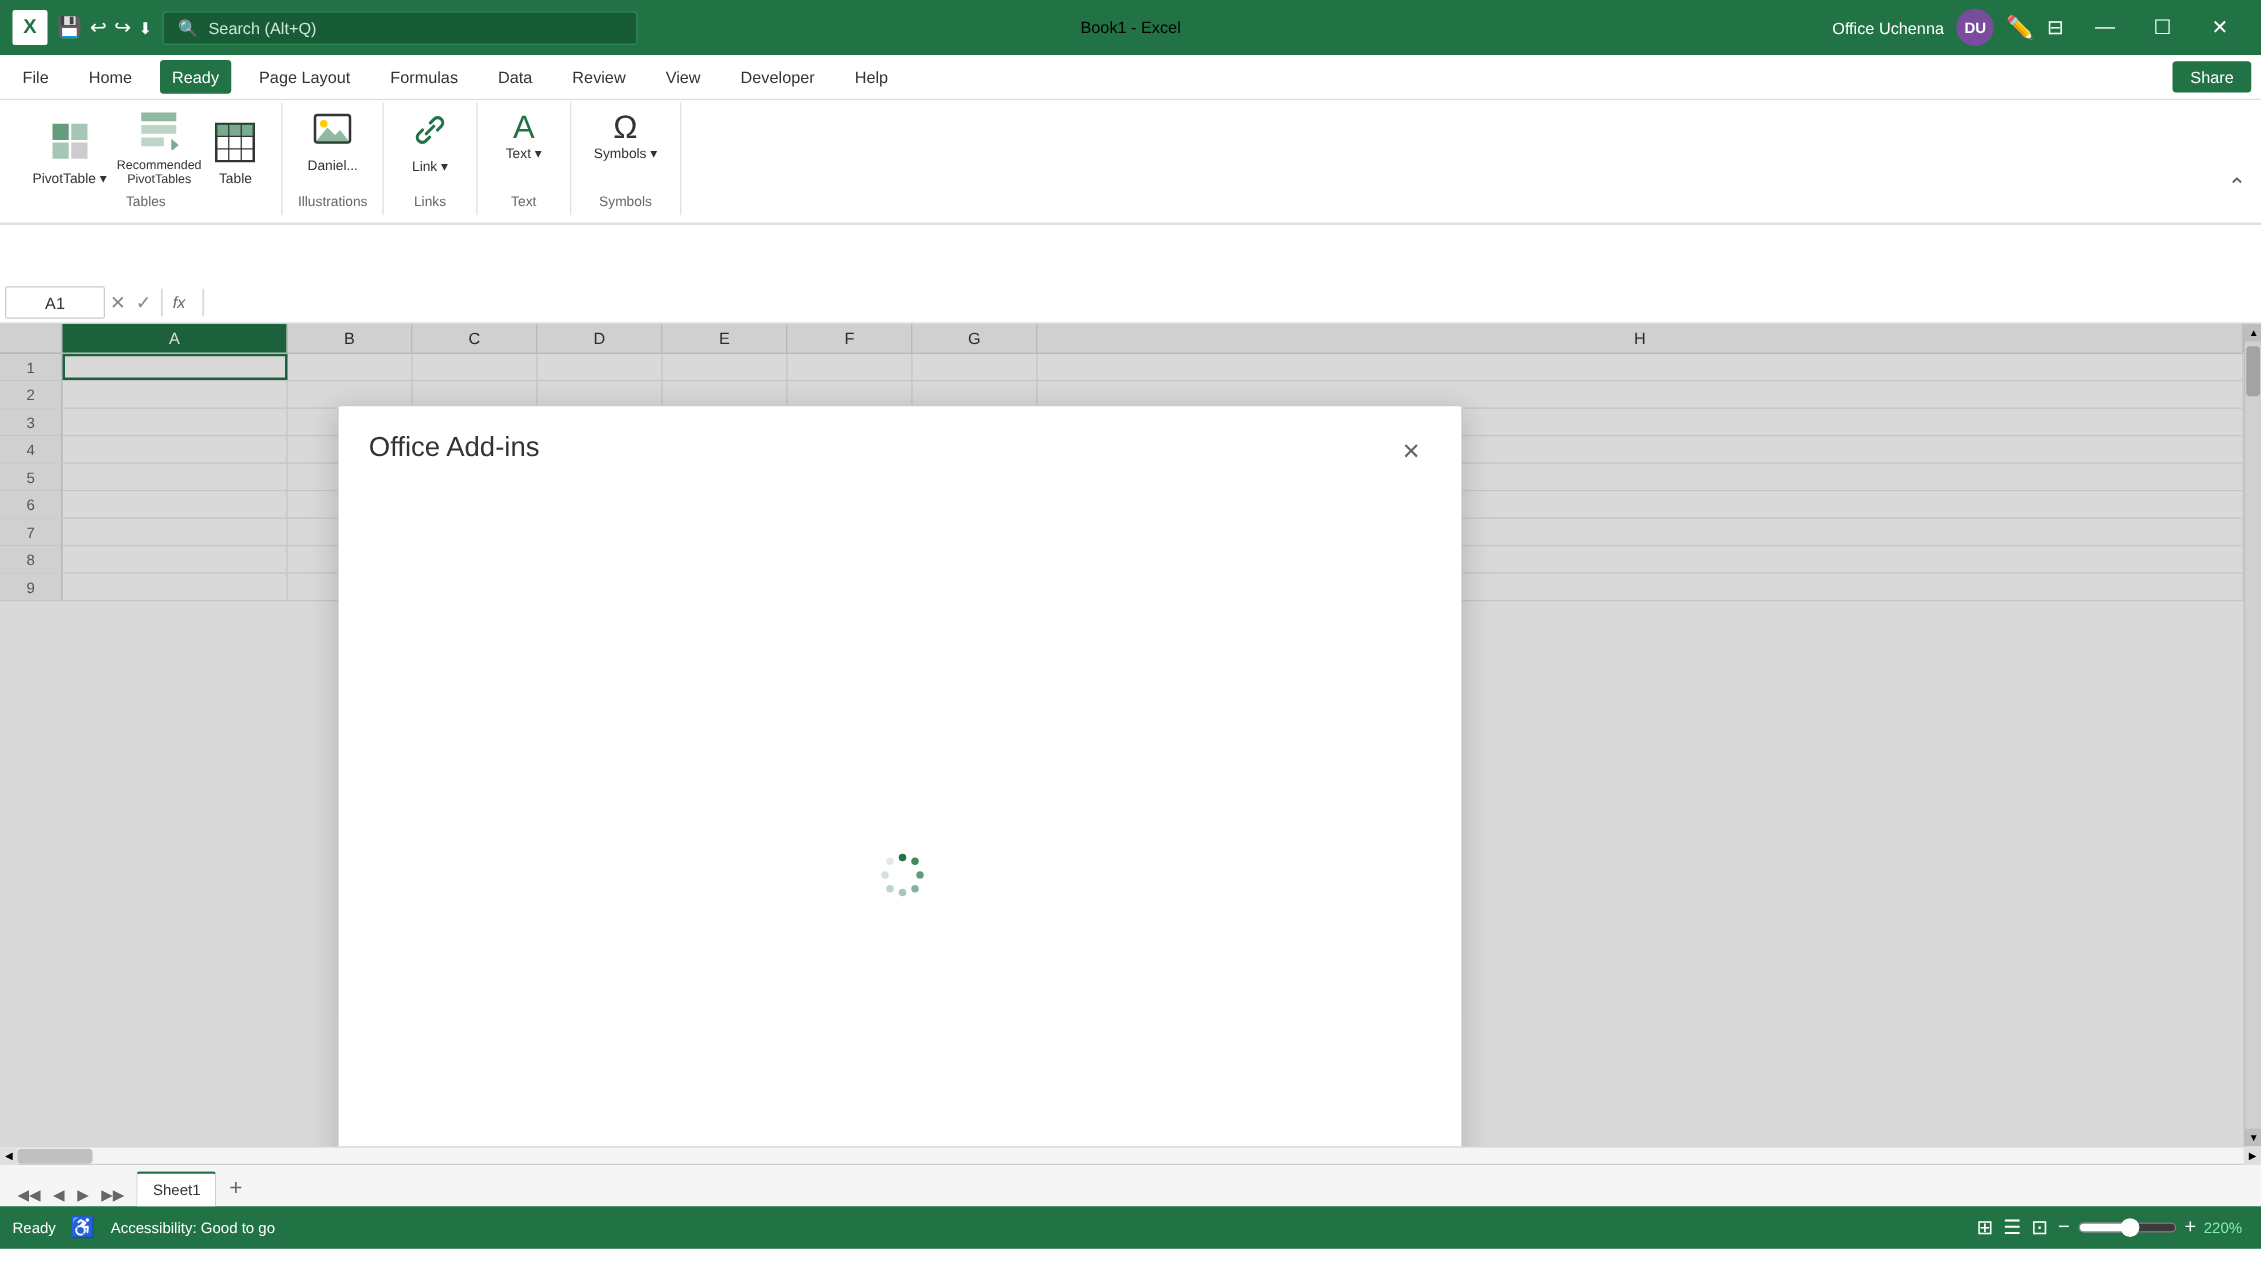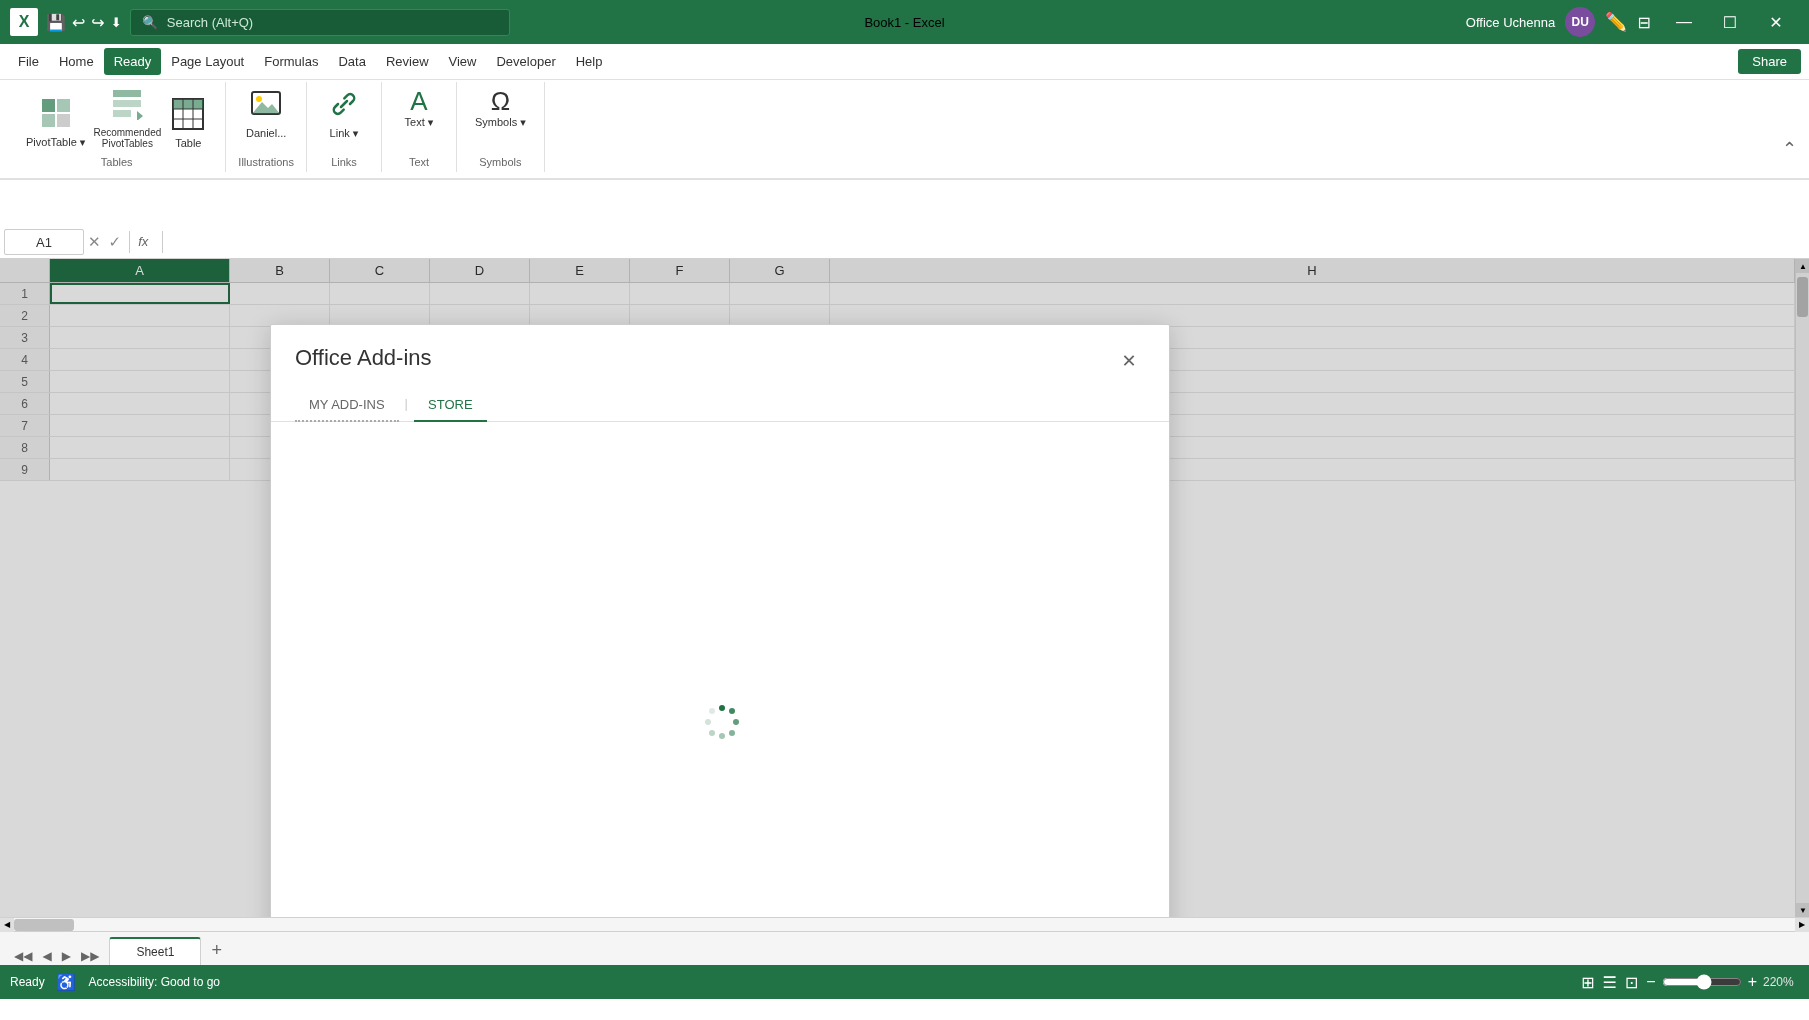--- a/index.html
+++ b/index.html
@@ -66,21 +66,21 @@
     }
 
     
     .menu-bar {
       background: #fff;
       height: 36px;
       display: flex;
       align-items: center;
       padding: 0 8px;
       border-bottom: 1px solid #e0e0e0;
-      gap: 0;
+      gap: 12px;
     }
     .menu-item {
       padding: 6px 10px;
       font-size: 13px;
       cursor: pointer;
       border-radius: 3px;
       color: #333;
     }
     .menu-item.active { background: #217346; color: #fff; }
     .menu-share {
@@ -210,21 +210,21 @@
     .sheet-tabs-bar {
       height: 34px;
       background: #f5f5f5;
       border-top: 1px solid #d0d0d0;
       display: flex;
       align-items: flex-end;
       padding-left: 4px;
       gap: 0;
     }
     .sheet-tab {
-      padding: 6px 26px;
+      padding: 6px 12px;
       font-size: 12px;
       background: #fff;
       border: 1px solid #d0d0d0;
       border-bottom: none;
       cursor: pointer;
       color: #333;
       border-radius: 3px 3px 0 0;
     }
     .sheet-tab.active { background: #fff; font-weight: 500; border-top: 2px solid #217346; }
     .sheet-tab-add {
@@ -590,29 +590,20 @@
   </div>
 
   <div class="dialog-overlay">
     <div class="dialog">
 
       <div class="dialog-header">
         <div class="dialog-title">Office Add-ins</div>
         <div class="dialog-close">✕</div>
       </div>
 
-      <div class="dialog-tabs">
-        <div class="dialog-tab" style="border-bottom:2px dotted #aaa;padding-bottom:6px;color:#666;">
-          <span>MY ADD-INS</span>
-        </div>
-        <div class="dialog-separator">|</div>
-        <div class="dialog-tab active">
-          <span>STORE</span>
-        </div>
-      </div>
 
       <div class="dialog-content">
         <div class="loading-spinner">
           <svg width="40" height="40" viewBox="0 0 40 40">
 
             <circle cx="20" cy="6" r="3" fill="#217346" opacity="1"></circle>
             <circle cx="30" cy="9" r="3" fill="#217346" opacity="0.85"></circle>
             <circle cx="34" cy="20" r="3" fill="#217346" opacity="0.7"></circle>
             <circle cx="30" cy="31" r="3" fill="#217346" opacity="0.55"></circle>
             <circle cx="20" cy="34" r="3" fill="#217346" opacity="0.4"></circle>
@@ -651,16 +642,16 @@
   <span style="font-size:16px;color:#fff;cursor:pointer;">♿</span>
   <span class="status-text">Accessibility: Good to go</span>
   <div class="status-right">
     <span style="font-size:16px;color:#fff;cursor:pointer;">⊞</span>
     <span style="font-size:16px;color:#fff;cursor:pointer;">☰</span>
     <span style="font-size:16px;color:#fff;cursor:pointer;">⊡</span>
     <div class="zoom-control">
       <span style="cursor:pointer;font-size:16px;">−</span>
       <input type="range" class="zoom-slider" min="10" max="400" value="220" style="">
       <span style="cursor:pointer;font-size:16px;">+</span>
-      <span style="font-size:12px;color:#e5e5e5;min-width:36px;">220%</span>
+      <span style="font-size:12px;color:#86efac;min-width:36px;">220%</span>
     </div>
   </div>
 </div>
 
 </body></html>

